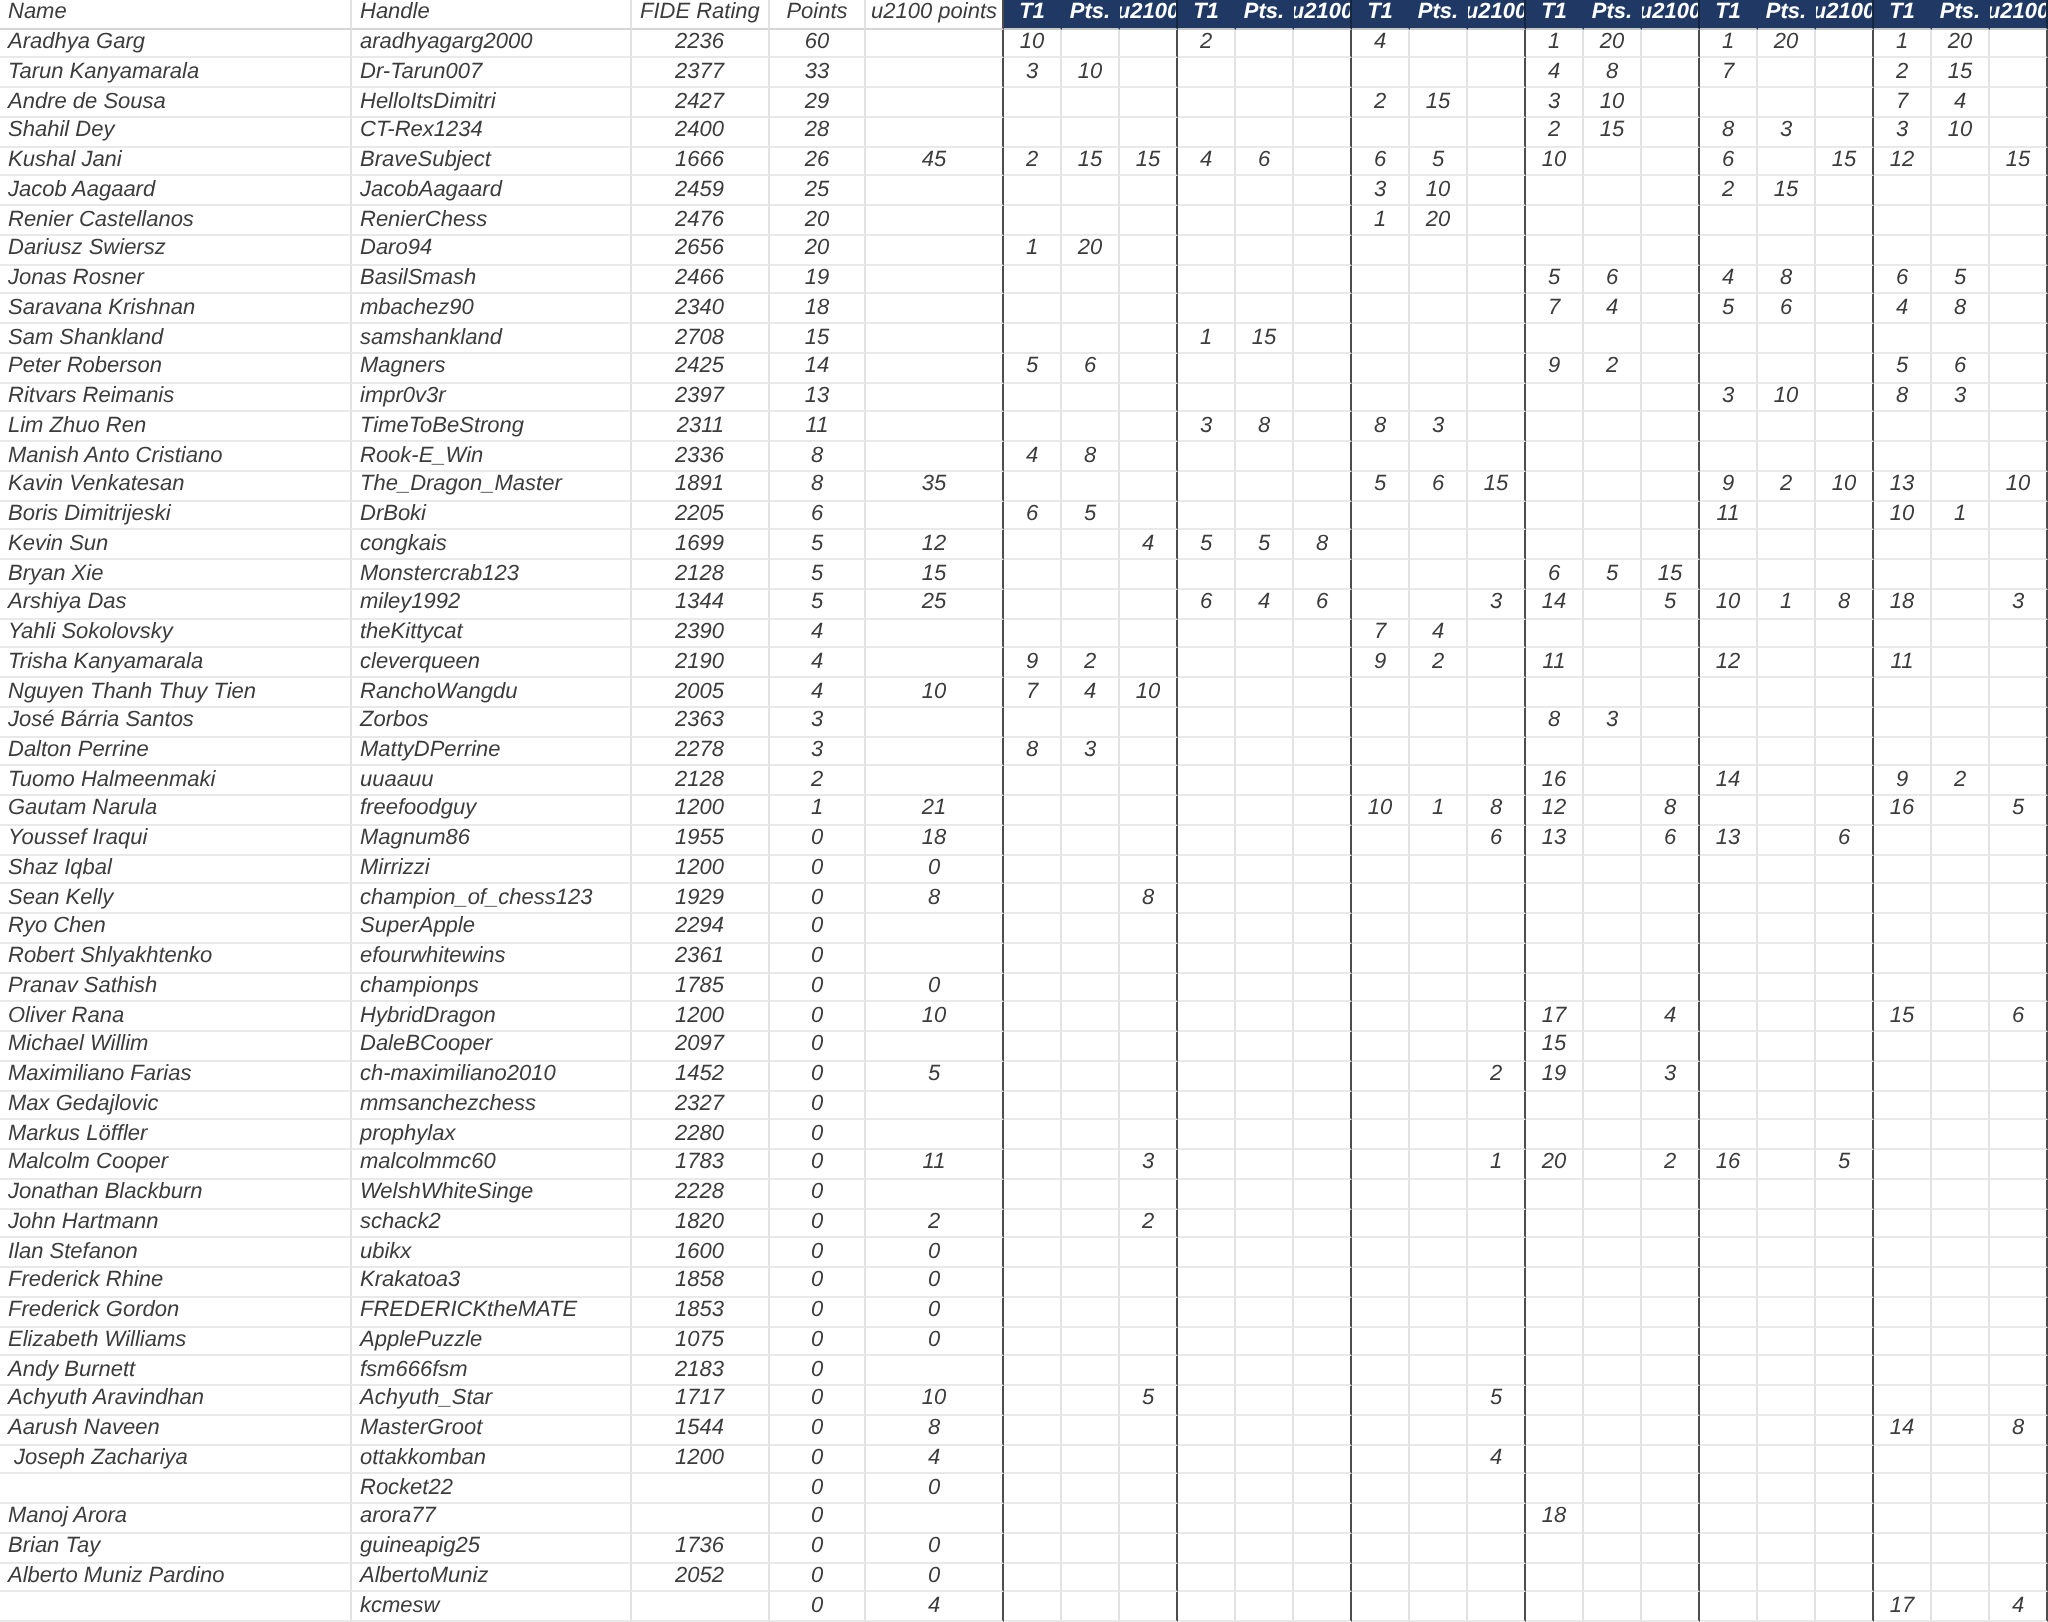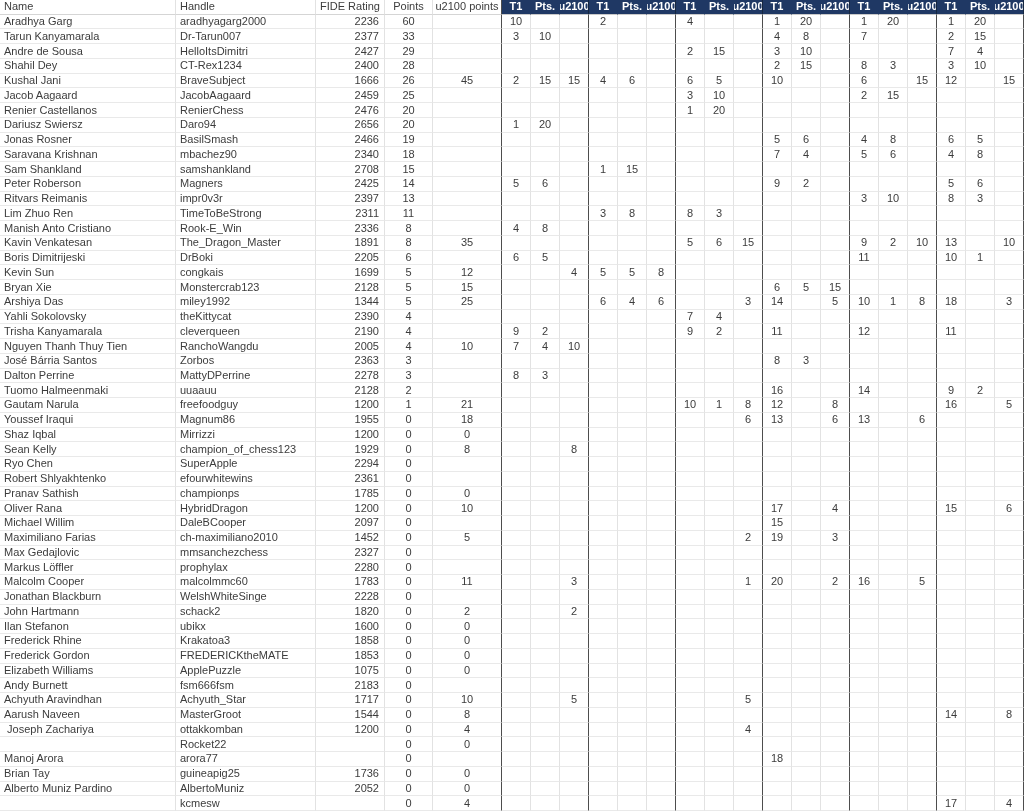--- a/index.html
+++ b/index.html
@@ -10,35 +10,36 @@
     color: #3c3c3c;
     overflow: hidden;
     background: #ffffff;
   }
   #grid {
     display: grid;
     width: 840px; height: 811px;
     grid-template-columns: 176px 140px 69px 48px 69px repeat(18, 29px);
     grid-template-rows: repeat(55, 1fr);
     background: #fde047;
+    font-style: italic;
   }
   .row { display: contents; }
   .c {
     box-sizing: border-box;
     border-right: 1px solid #e2e2e2;
     border-bottom: 1px solid #e9e9e9;
     display: flex;
     align-items: center;
     overflow: hidden;
     white-space: pre;
     background: #ffffff;
     line-height: 1;
   }
   .al { justify-content: flex-start; padding-left: 4px; }
-  .ar { justify-content: flex-end; padding-right: 5px; }
+  .ar { justify-content: flex-end; padding-right: 22px; }
   .ac { justify-content: center; }
   .dr { border-right: 1px solid #4d4d4d; }   
   .nav {
     background: #1f3864;
     color: #ffffff;
     font-weight: bold;
     border-right-color: #1f3864;
     border-bottom-color: #c9c9c9;
   }
   .nav.dr { border-right-color: #15263f; text-align: right; }

